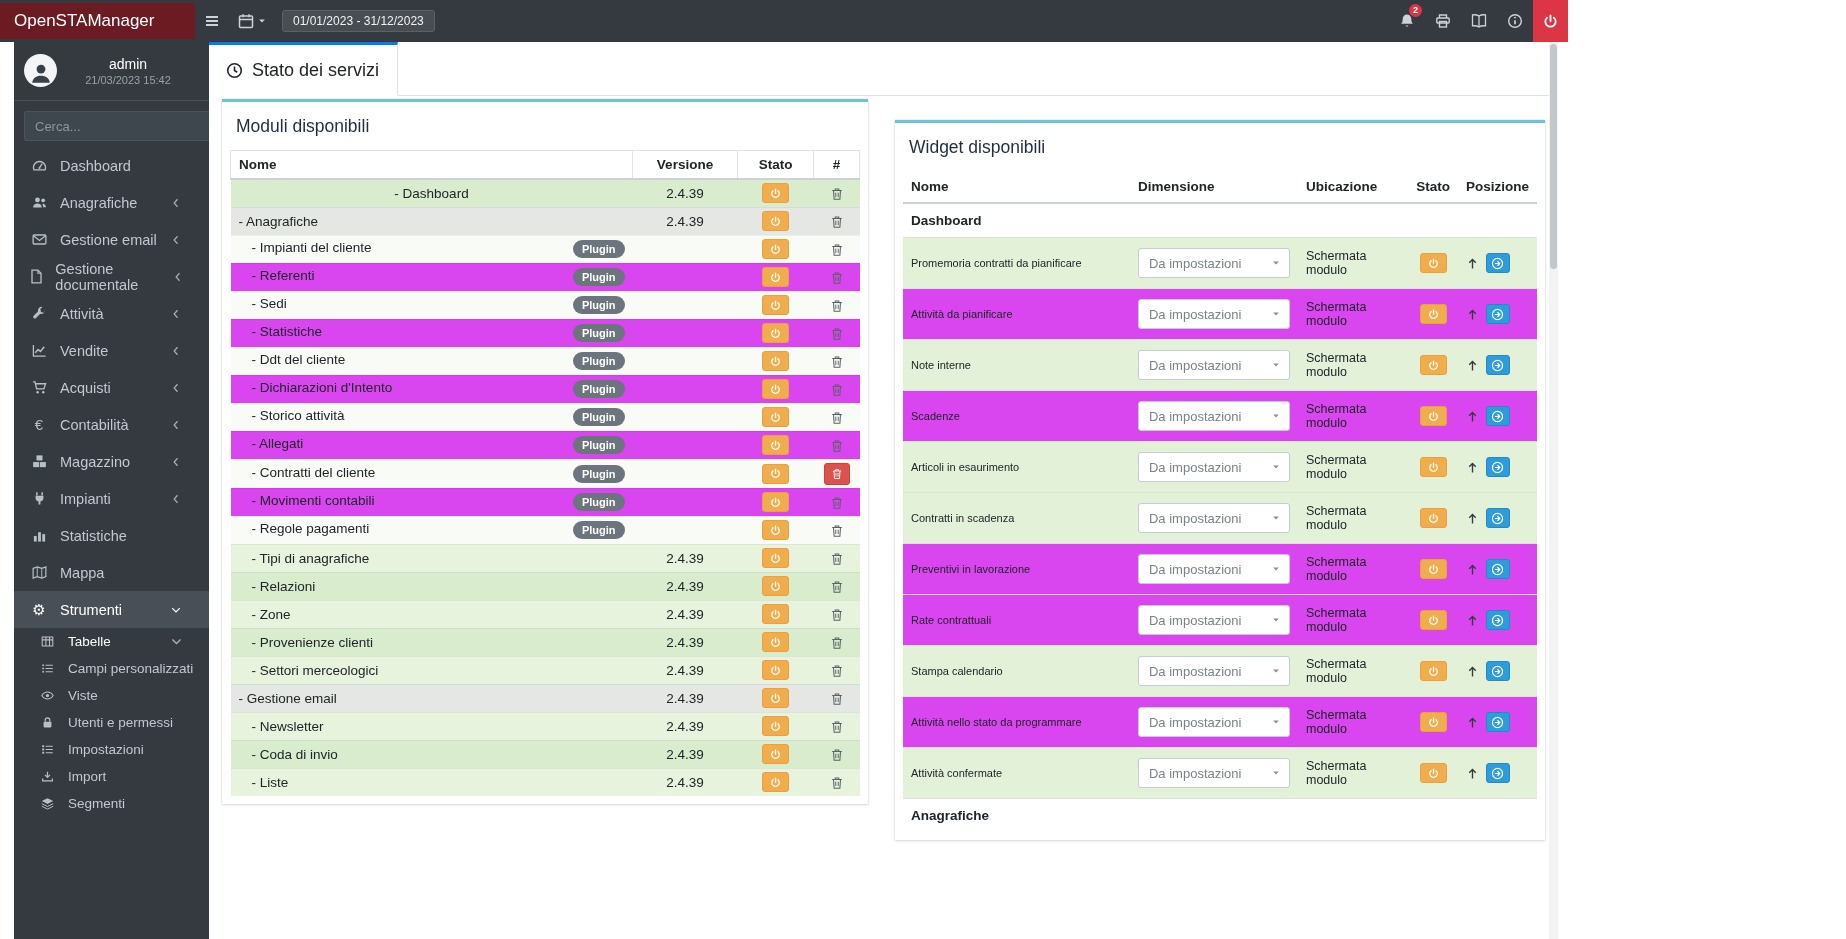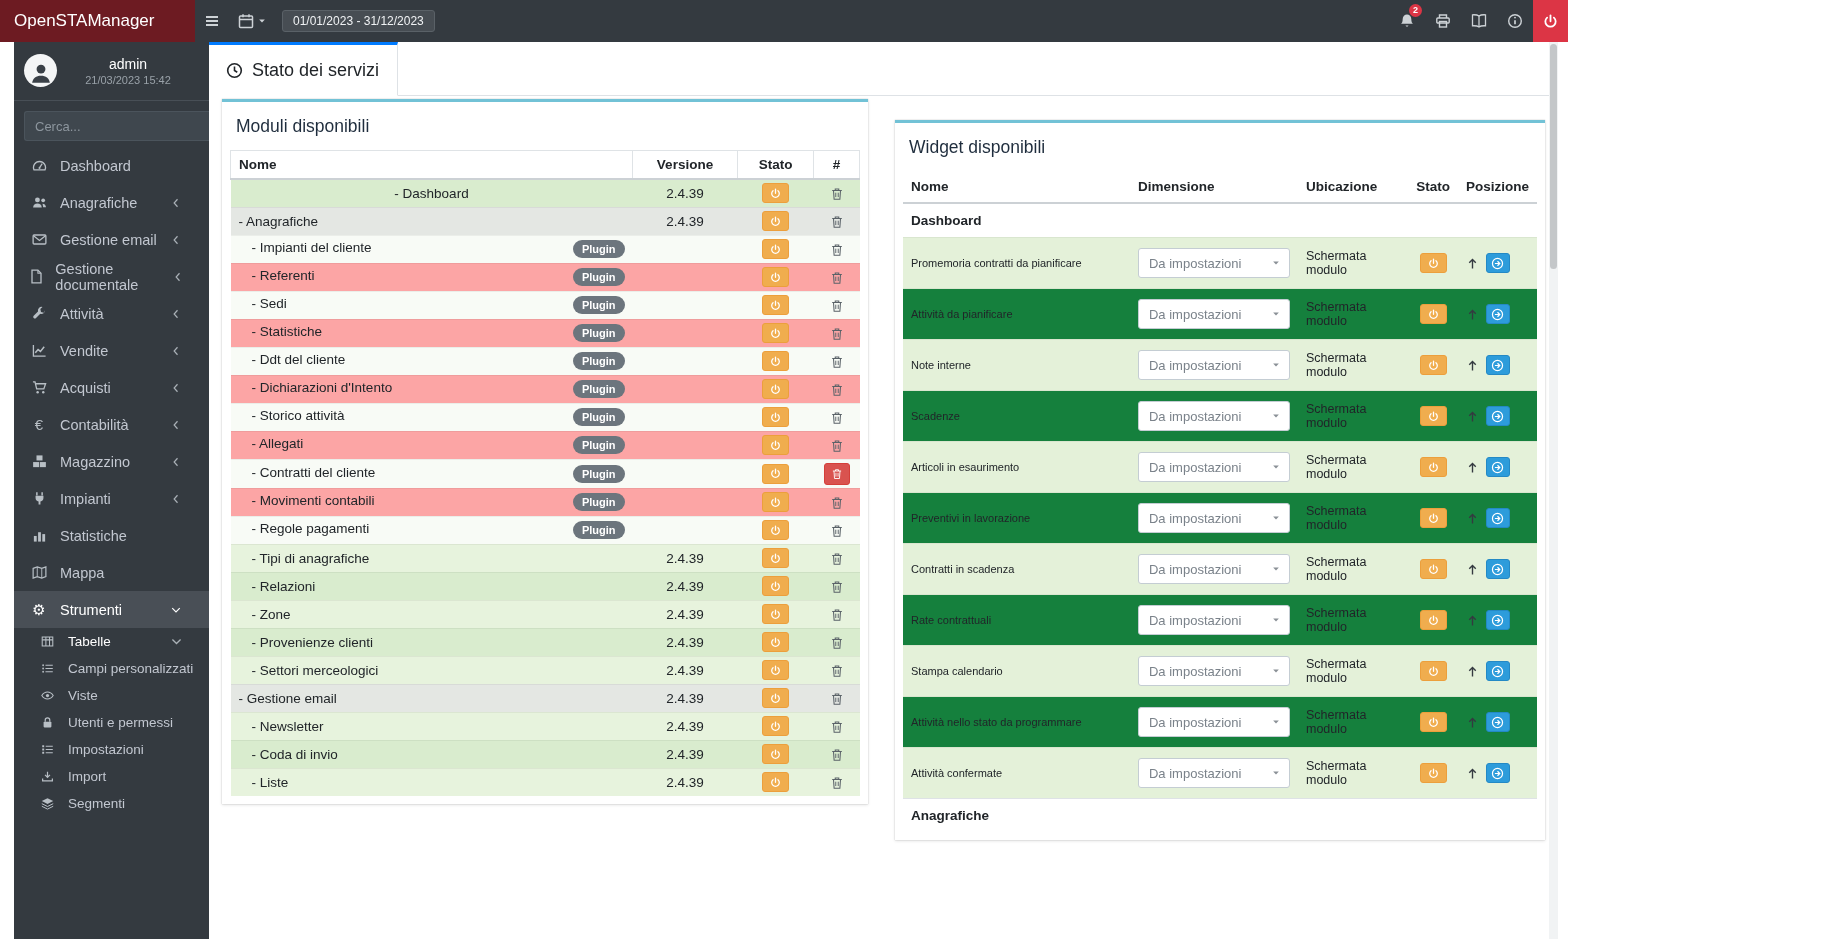--- a/index.html
+++ b/index.html
@@ -2,21 +2,21 @@
 <html><head>
 <meta charset="utf-8">
 <style>
   * { box-sizing: border-box; }
   html,body { margin:0; padding:0; background:#fff; }
   body { font-family:"Liberation Sans","DejaVu Sans",sans-serif; color:#212529; font-size:14px; }
   .app { position:relative; width:1568px; height:939px; overflow:hidden; background:#fff; }
 
   
   .topbar { position:absolute; top:0; left:0; width:1568px; height:42px; background:#343a40; display:flex; align-items:center; z-index:30; }
-  .brand { width:195px; height:42px; background:#6d1b22; color:#fff; font-size:17px; font-weight:500; display:flex; align-items:center; padding-left:14px; flex:0 0 auto; cursor:pointer; }
+  .brand { width:195px; height:36px; background:#6d1b22; color:#fff; font-size:17px; font-weight:500; display:flex; align-items:center; padding-left:14px; flex:0 0 auto; cursor:pointer; }
   .tb-btn { background:none; border:none; color:#cdd2d6; display:inline-flex; align-items:center; gap:3px; padding:0 9px; height:42px; cursor:pointer; }
   .tb-btn .icon svg { width:16px; height:16px; display:block; }
   .tb-btn .icon.sm svg { width:10px; height:10px; }
   .date-badge { background:#474d53; border:1px solid #5a6167; color:#f0f2f4; font-size:12px; padding:3px 10px; border-radius:3px; margin-left:6px; cursor:pointer; }
   .tb-right { margin-left:auto; display:flex; align-items:center; height:42px; }
   .tb-ico-btn { position:relative; background:none; border:none; color:#cdd2d6; width:36px; height:42px; display:inline-flex; align-items:center; justify-content:center; cursor:pointer; }
   .tb-ico-btn .icon svg { width:16px; height:16px; display:block; }
   .noti-badge { position:absolute; top:4px; right:3px; background:#dc3545; color:#fff; font-size:9px; font-weight:bold; line-height:1; padding:2px 4px; border-radius:7px; }
   .tb-power { background:#dc3545; border:none; color:#fff; width:35px; height:42px; display:inline-flex; align-items:center; justify-content:center; cursor:pointer; }
   .tb-power .icon svg { width:15px; height:15px; display:block; }
@@ -60,37 +60,37 @@
   table.tbl { width:100%; border-collapse:collapse; font-size:13.5px; color:#212529; }
 
   
   .tbl-modules th { border:1px solid #dfe3e6; border-bottom:2px solid #ccd1d5; background:#fff; font-weight:bold; padding:6px 8px; text-align:left; }
   .tbl-modules th.c { text-align:center; }
   .tbl-modules col.ver { width:105px; } .tbl-modules col.sta { width:76px; } .tbl-modules col.hsh { width:46px; }
   .tbl-modules td { padding:3px 8px; height:28px; border-top:1px solid rgba(0,0,0,0.05); }
   .td-ver, .td-stato, .td-hash { text-align:center; }
   .tone-g1 { background:#d9ecce; } .tone-g2 { background:#e7f3dd; }
   .tone-gray { background:#e4e7e3; }
-  .tone-pa { background:#fca5a5; } .tone-pb { background:#f8fbf6; }
+  .tone-pa { background:#d946ef; } .tone-pb { background:#f8fbf6; }
   .badge-plugin { background:#6c757d; color:#fff; font-size:11px; font-weight:bold; padding:3px 9px; border-radius:10px; float:right; }
 
   .btn-power { display:inline-flex; align-items:center; justify-content:center; width:27px; height:20px; background:#f0ad4e; border:1px solid #ec9f3c; border-radius:3px; color:#fff; cursor:pointer; padding:0; vertical-align:middle; }
   .btn-power .icon svg { width:11px; height:11px; display:block; }
   .trash-plain { display:inline-flex; color:#5a6268; cursor:pointer; vertical-align:middle; }
   .trash-plain svg { width:14px; height:14px; display:block; }
   .btn-danger-sm { display:inline-flex; align-items:center; justify-content:center; width:26px; height:22px; background:#d9534f; border:1px solid #d43f3a; border-radius:3px; color:#fff; cursor:pointer; padding:0; vertical-align:middle; }
   .btn-danger-sm svg { width:12px; height:12px; display:block; }
 
   
   .tbl-widgets th { border-bottom:2px solid #ccd1d5; background:#fff; font-weight:bold; padding:8px; text-align:left; }
   .tbl-widgets th.c { text-align:center; }
   .tbl-widgets col.nom { width:238px; } .tbl-widgets col.dim { width:162px; } .tbl-widgets col.ubi { width:112px; } .tbl-widgets col.sta { width:46px; } .tbl-widgets col.pos { width:76px; }
   .tbl-widgets td { padding:10px 8px; border-top:1px solid #d9e6cf; vertical-align:middle; }
   .widget-row.w-odd { background:#e4f1d9; }
-  .widget-row.w-even { background:#15803d; }
+  .widget-row.w-even { background:#d946ef; }
   .section-row td { background:#fff; font-weight:bold; font-size:13.5px; padding:9px 8px; border-top:1px solid #dee2e6; }
   .w-name { font-size:11px; }
   .w-loc { font-size:12.5px; }
   .sel { width:152px; height:30px; border:1px solid #c4cdd3; border-radius:3px; background:#fff; display:flex; align-items:center; padding:0 8px 0 10px; color:#7a828a; font-size:13px; cursor:pointer; }
   .sel .caret { margin-left:auto; color:#8a9096; display:flex; }
   .sel .caret svg { width:10px; height:10px; }
   .pos-cell { white-space:nowrap; }
   .arrow-up { display:inline-flex; color:#343a40; cursor:pointer; vertical-align:middle; margin-right:7px; }
   .arrow-up svg { width:13px; height:13px; display:block; }
   .move-btn { display:inline-flex; align-items:center; justify-content:center; width:24px; height:20px; background:#2d9cdb; border:1px solid #2489c5; border-radius:3px; color:#fff; cursor:pointer; padding:0; vertical-align:middle; }
@@ -1047,20 +1047,52 @@
                       <svg viewBox="0 0 16 16">
                         <path d="M8 14V3M4 7l4-4 4 4" fill="none" stroke="currentColor" stroke-width="1.7"></path>
                       </svg>
                     </span><button class="move-btn">
                       <svg viewBox="0 0 16 16">
                         <circle cx="8" cy="8" r="6.2" fill="none" stroke="currentColor" stroke-width="1.5"></circle>
                         <path d="M4.8 8h5.4M8 5.2L10.8 8 8 10.8" fill="none" stroke="currentColor" stroke-width="1.5"></path>
                       </svg>
                     </button></td>
                 </tr>
+                <tr class="widget-row w-odd">
+                  <td class="w-name">Contratti in scadenza</td>
+                  <td>
+                    <div class="sel">
+                      <span class="sel-text">Da impostazioni</span>
+                      <span class="caret">
+                        <svg viewBox="0 0 16 16">
+                          <path d="M3.5 5.5l4.5 5 4.5-5z" fill="currentColor"></path>
+                        </svg>
+                      </span>
+                    </div>
+                  </td>
+                  <td class="w-loc">Schermata modulo</td>
+                  <td class="td-stato"><button class="btn-power">
+                      <span class="icon">
+                        <svg viewBox="0 0 16 16">
+                          <path d="M8 1.5v6.3" stroke="currentColor" stroke-width="1.9" fill="none" stroke-linecap="round"></path>
+                          <path d="M4.4 3.9a5.5 5.5 0 1 0 7.2 0" fill="none" stroke="currentColor" stroke-width="1.9" stroke-linecap="round"></path>
+                        </svg>
+                      </span>
+                    </button></td>
+                  <td class="pos-cell"><span class="arrow-up">
+                      <svg viewBox="0 0 16 16">
+                        <path d="M8 14V3M4 7l4-4 4 4" fill="none" stroke="currentColor" stroke-width="1.7"></path>
+                      </svg>
+                    </span><button class="move-btn">
+                      <svg viewBox="0 0 16 16">
+                        <circle cx="8" cy="8" r="6.2" fill="none" stroke="currentColor" stroke-width="1.5"></circle>
+                        <path d="M4.8 8h5.4M8 5.2L10.8 8 8 10.8" fill="none" stroke="currentColor" stroke-width="1.5"></path>
+                      </svg>
+                    </button></td>
+                </tr>
                 <tr class="widget-row w-even">
                   <td class="w-name">Preventivi in lavorazione</td>
                   <td>
                     <div class="sel">
                       <span class="sel-text">Da impostazioni</span>
                       <span class="caret">
                         <svg viewBox="0 0 16 16">
                           <path d="M3.5 5.5l4.5 5 4.5-5z" fill="currentColor"></path>
                         </svg>
                       </span>
@@ -1079,52 +1111,20 @@
                       <svg viewBox="0 0 16 16">
                         <path d="M8 14V3M4 7l4-4 4 4" fill="none" stroke="currentColor" stroke-width="1.7"></path>
                       </svg>
                     </span><button class="move-btn">
                       <svg viewBox="0 0 16 16">
                         <circle cx="8" cy="8" r="6.2" fill="none" stroke="currentColor" stroke-width="1.5"></circle>
                         <path d="M4.8 8h5.4M8 5.2L10.8 8 8 10.8" fill="none" stroke="currentColor" stroke-width="1.5"></path>
                       </svg>
                     </button></td>
                 </tr>
-                <tr class="widget-row w-odd">
-                  <td class="w-name">Contratti in scadenza</td>
-                  <td>
-                    <div class="sel">
-                      <span class="sel-text">Da impostazioni</span>
-                      <span class="caret">
-                        <svg viewBox="0 0 16 16">
-                          <path d="M3.5 5.5l4.5 5 4.5-5z" fill="currentColor"></path>
-                        </svg>
-                      </span>
-                    </div>
-                  </td>
-                  <td class="w-loc">Schermata modulo</td>
-                  <td class="td-stato"><button class="btn-power">
-                      <span class="icon">
-                        <svg viewBox="0 0 16 16">
-                          <path d="M8 1.5v6.3" stroke="currentColor" stroke-width="1.9" fill="none" stroke-linecap="round"></path>
-                          <path d="M4.4 3.9a5.5 5.5 0 1 0 7.2 0" fill="none" stroke="currentColor" stroke-width="1.9" stroke-linecap="round"></path>
-                        </svg>
-                      </span>
-                    </button></td>
-                  <td class="pos-cell"><span class="arrow-up">
-                      <svg viewBox="0 0 16 16">
-                        <path d="M8 14V3M4 7l4-4 4 4" fill="none" stroke="currentColor" stroke-width="1.7"></path>
-                      </svg>
-                    </span><button class="move-btn">
-                      <svg viewBox="0 0 16 16">
-                        <circle cx="8" cy="8" r="6.2" fill="none" stroke="currentColor" stroke-width="1.5"></circle>
-                        <path d="M4.8 8h5.4M8 5.2L10.8 8 8 10.8" fill="none" stroke="currentColor" stroke-width="1.5"></path>
-                      </svg>
-                    </button></td>
-                </tr>
                 <tr class="widget-row w-even">
                   <td class="w-name">Rate contrattuali</td>
                   <td>
                     <div class="sel">
                       <span class="sel-text">Da impostazioni</span>
                       <span class="caret">
                         <svg viewBox="0 0 16 16">
                           <path d="M3.5 5.5l4.5 5 4.5-5z" fill="currentColor"></path>
                         </svg>
                       </span>

